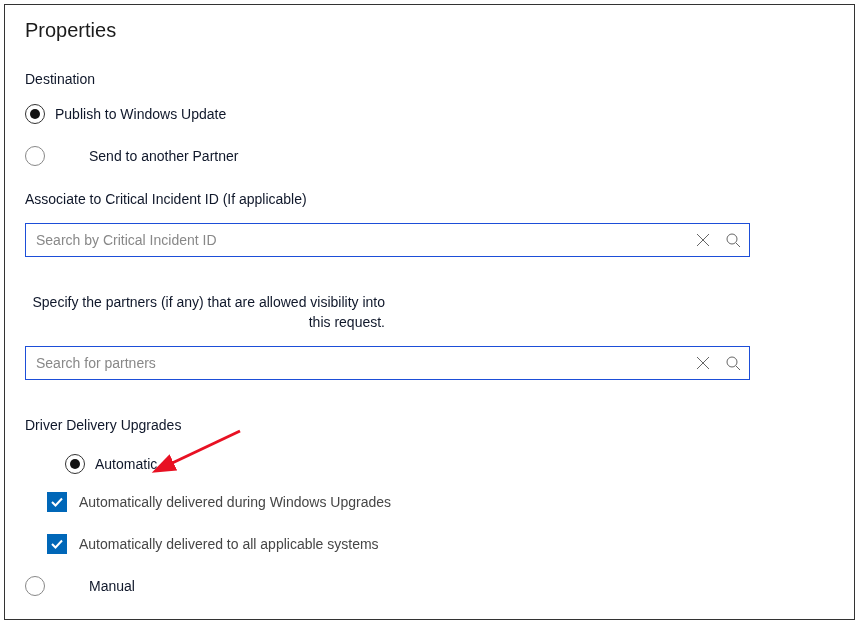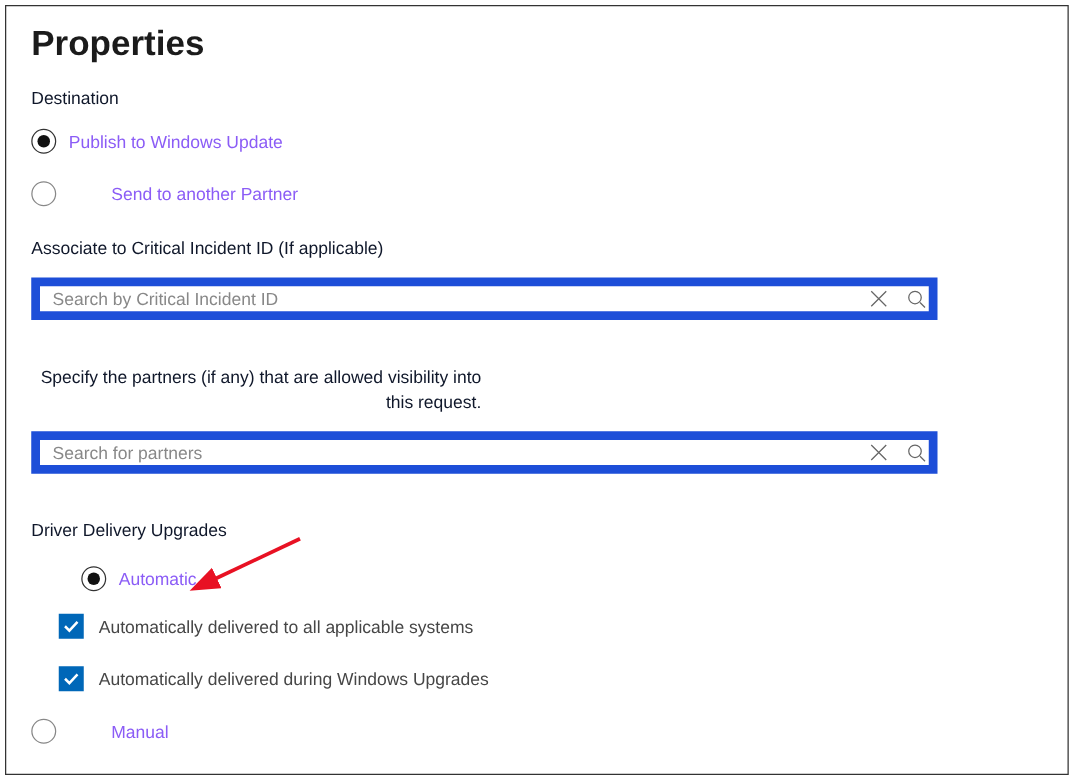--- a/index.html
+++ b/index.html
@@ -11,24 +11,24 @@
     .panel {
       border: 1px solid #333;
       width: 851px;
       height: 616px;
       padding: 14px 20px;
       background: #fff;
       overflow: hidden;
       position: relative;
     }
     h1 {
-      font-size: 28px;
-      font-weight: 700;
+      font-size: 20px;
+      font-weight: 400;
       color: #1b1b1b;
-      margin-bottom: 18px;
+      margin-bottom: 28px;
     }
     .section-label {
       font-size: 14px;
       color: #0f172a;
       margin-bottom: 14px;
       line-height: 1.4;
     }
     .radio-group { margin-bottom: 24px; }
     .radio-row {
       display: flex;
@@ -50,31 +50,31 @@
     }
     .radio-outer.unselected { border-color: #888; }
     .radio-inner {
       width: 10px;
       height: 10px;
       background: #111;
       border-radius: 50%;
     }
     .radio-label {
       font-size: 14px;
-      color: #8b5cf6;
+      color: #0f172a;
     }
     .search-wrap {
       position: relative;
       width: 725px;
       margin-bottom: 36px;
     }
     .search-input {
       width: 100%;
       height: 34px;
-      border: 7px solid #1d4ed8;
+      border: 1px solid #1d4ed8;
       padding: 0 70px 0 10px;
       font-size: 14px;
       color: #333;
       font-family: inherit;
       outline: none;
     }
     .search-input::placeholder { color: #888; }
     .search-icons {
       position: absolute;
       right: 8px;
@@ -194,29 +194,29 @@
       <span class="radio-label">Automatic</span>
     </div>
 
     <div class="checkbox-group">
       <div class="checkbox-row">
         <span class="checkbox-box">
           <svg width="14" height="14" viewBox="0 0 14 14">
               <path d="M2 7 L5.5 10.5 L12 3.5" stroke="#fff" stroke-width="2" fill="none"></path>
             </svg>
         </span>
-        <span class="checkbox-label">Automatically delivered to all applicable systems</span>
+        <span class="checkbox-label">Automatically delivered during Windows Upgrades</span>
       </div>
       <div class="checkbox-row">
         <span class="checkbox-box">
           <svg width="14" height="14" viewBox="0 0 14 14">
               <path d="M2 7 L5.5 10.5 L12 3.5" stroke="#fff" stroke-width="2" fill="none"></path>
             </svg>
         </span>
-        <span class="checkbox-label">Automatically delivered during Windows Upgrades</span>
+        <span class="checkbox-label">Automatically delivered to all applicable systems</span>
       </div>
     </div>
 
     <div class="radio-row">
       <span class="radio-outer unselected"></span>
       <span class="radio-label">Manual</span>
     </div>
   </div>
 
   <svg class="arrow" width="100" height="60">

